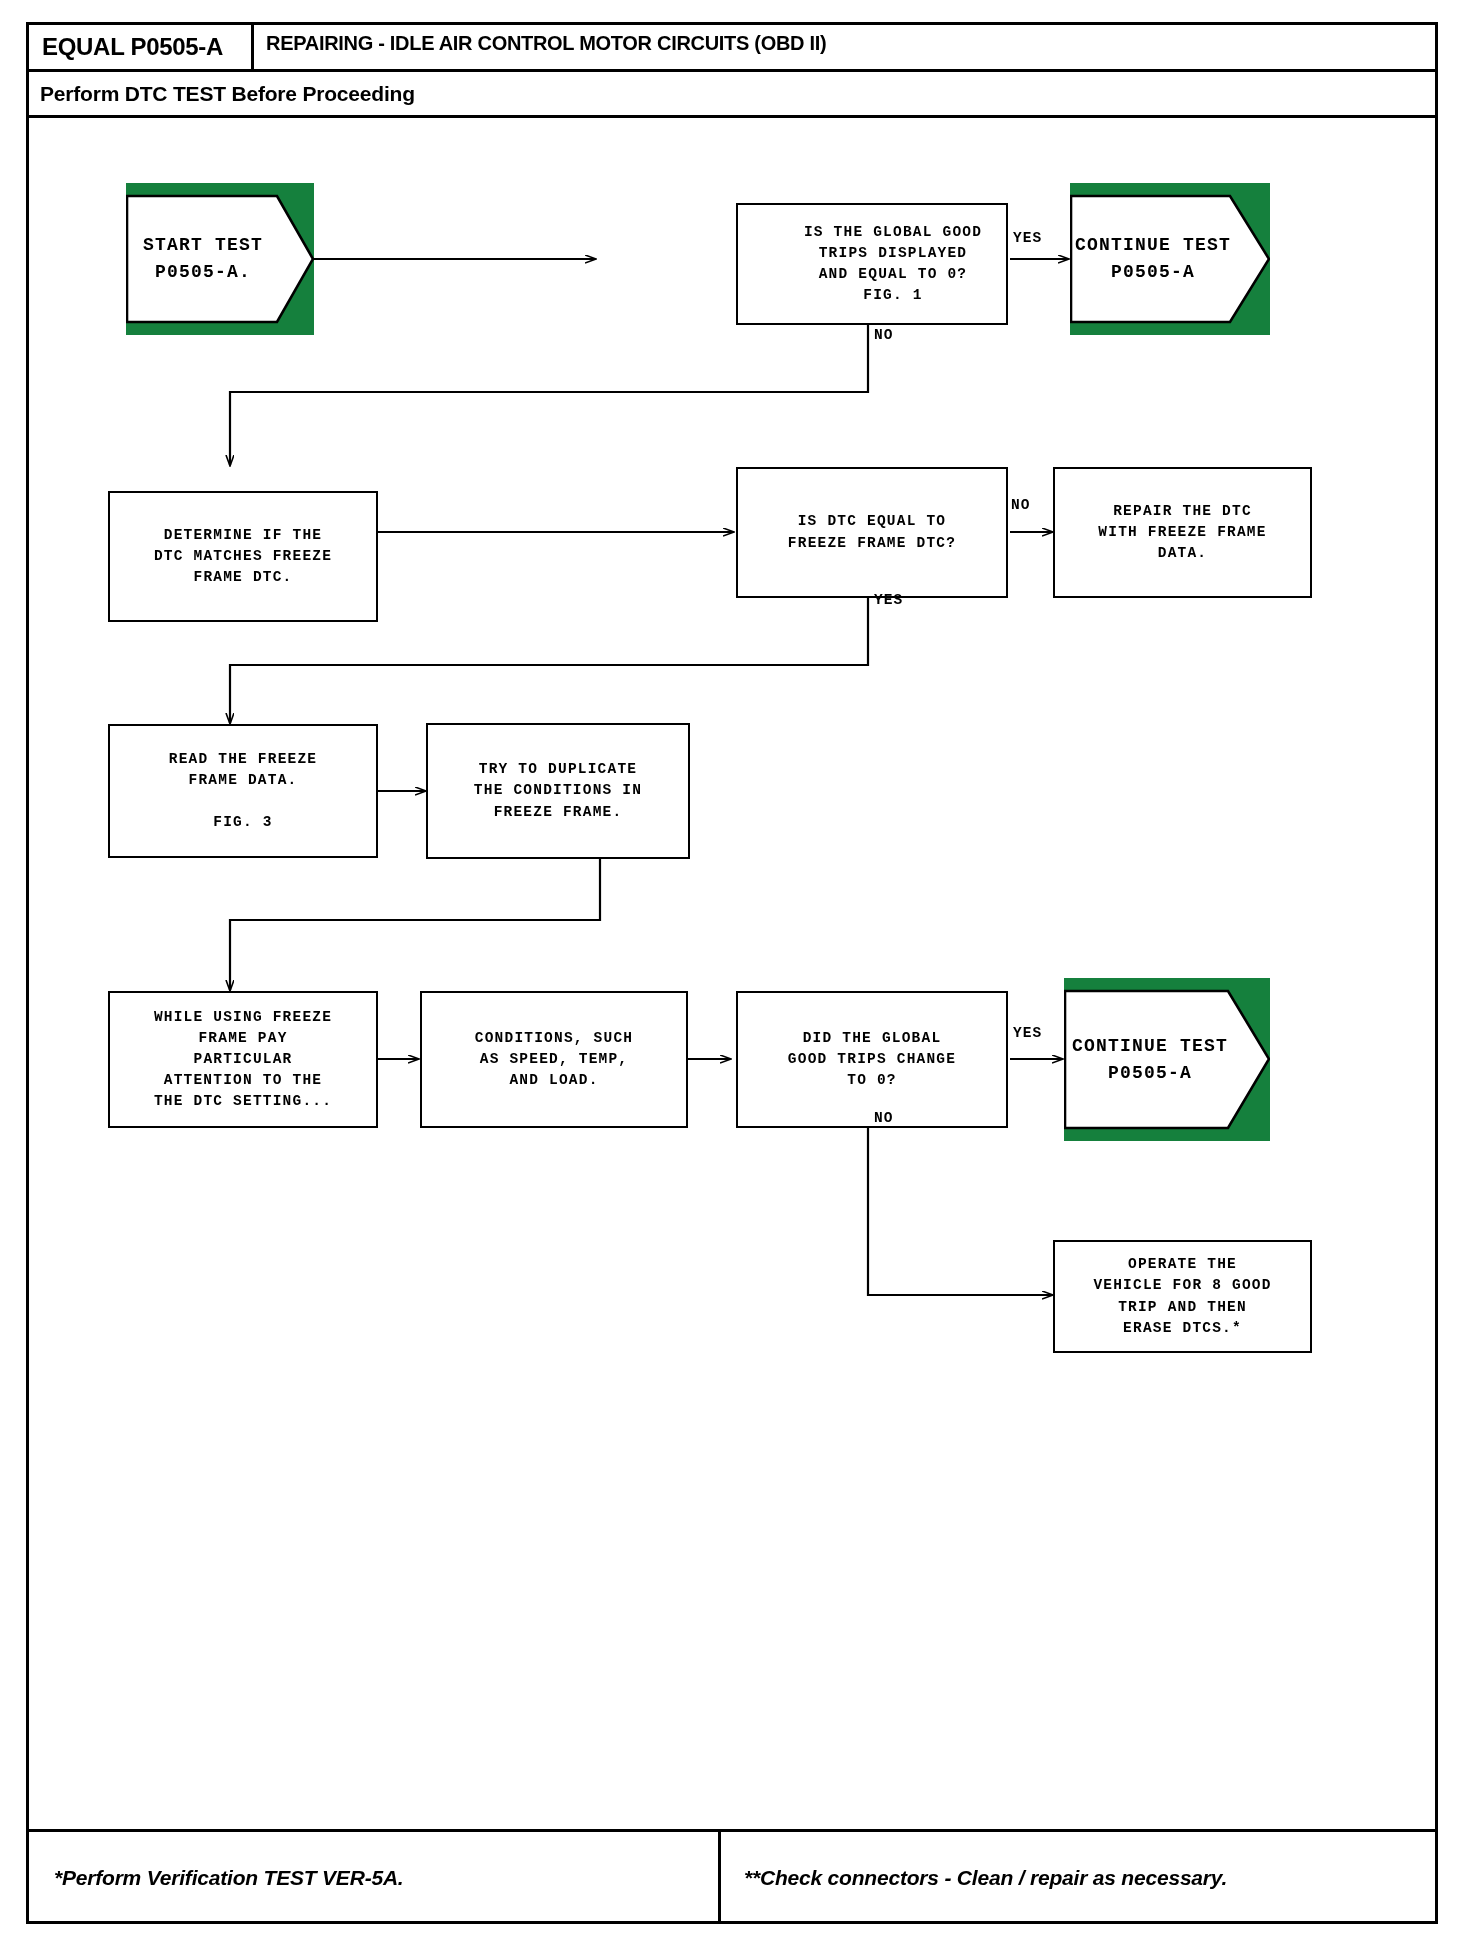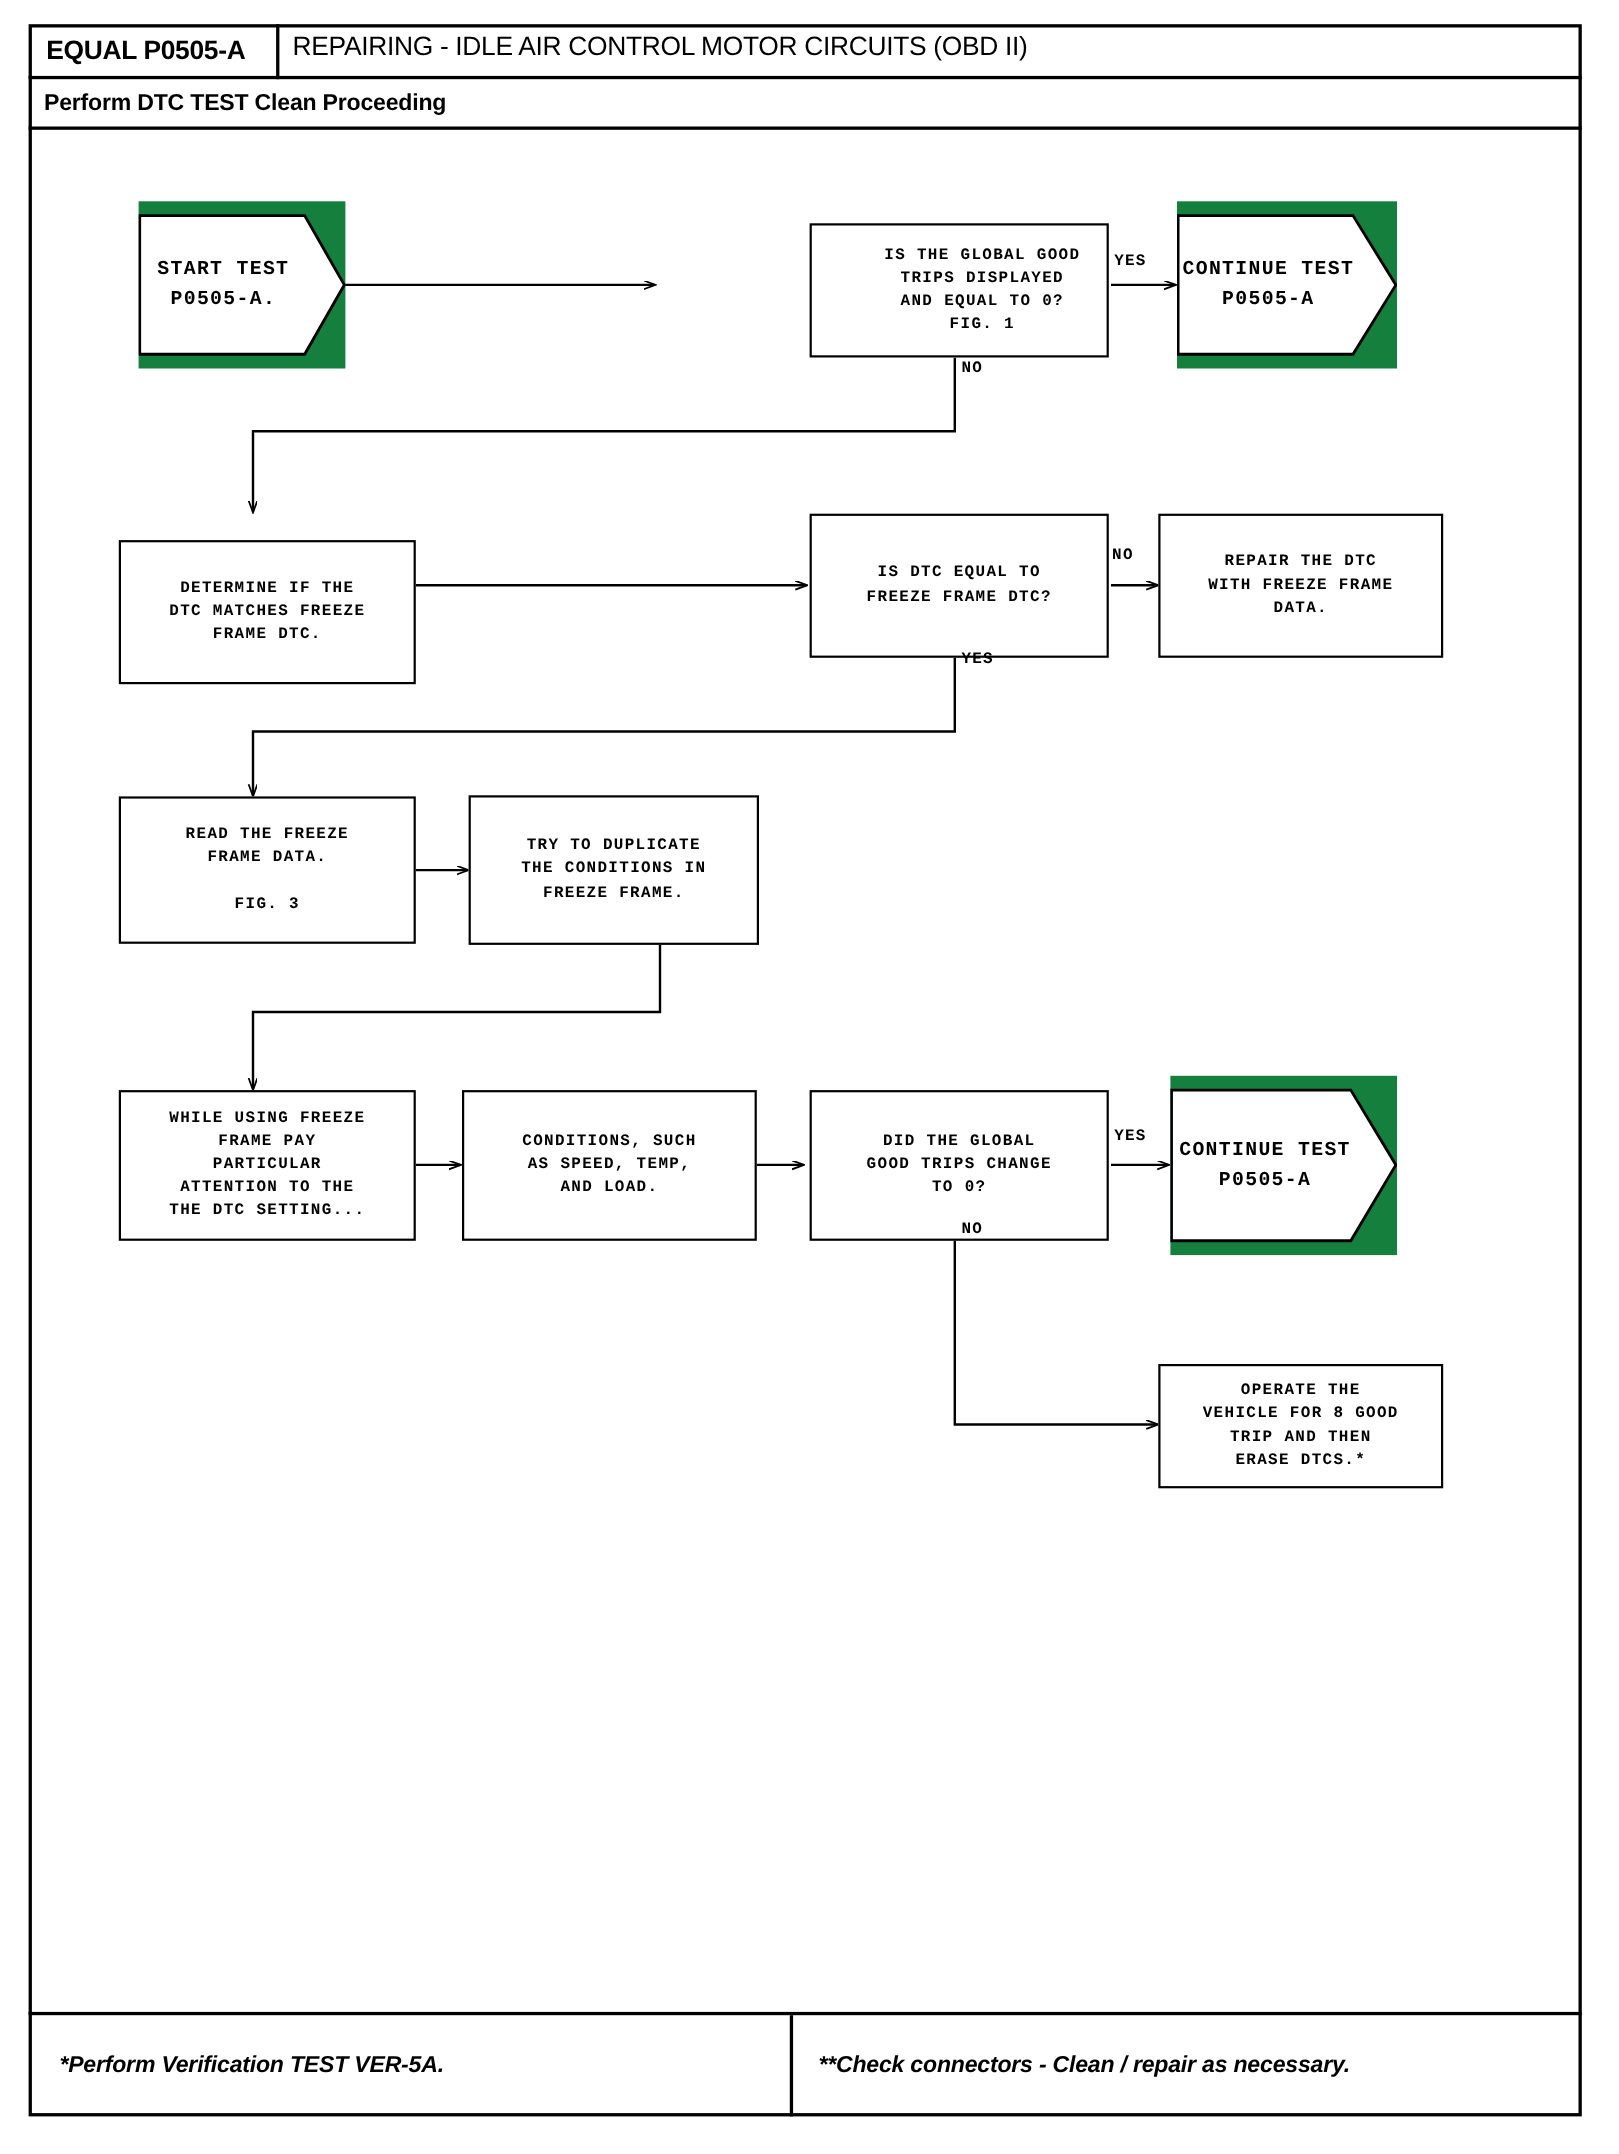--- a/index.html
+++ b/index.html
@@ -62,22 +62,22 @@
     letter-spacing: -0.3px;
     white-space: nowrap;
   }
   .header-title {
     position: absolute;
     left: 240px;
     top: 0px;
     height: 42px;
     display: flex;
     align-items: center;
-    font-size: 24px;
-    font-weight: normal;
+    font-size: 20px;
+    font-weight: bold;
     letter-spacing: -0.3px;
     white-space: nowrap;
   }
 
   .subheader-bar {
     position: absolute;
     left: 26px;
     top: 72px;
     width: 1412px;
     height: 46px;
@@ -202,21 +202,21 @@
   <div class="frame"></div>
 
   <div class="header-bar">
     <div class="test-id-box">
       <span class="test-id-text">EQUAL P0505-A</span>
     </div>
     <div class="header-title">REPAIRING - IDLE AIR CONTROL MOTOR CIRCUITS (OBD II)</div>
   </div>
 
   <div class="subheader-bar">
-    <span class="subheader-text">Perform DTC TEST Clean Proceeding</span>
+    <span class="subheader-text">Perform DTC TEST Before Proceeding</span>
   </div>
 
   <svg id="flow" viewBox="0 0 1472 1958" xmlns="http://www.w3.org/2000/svg">
     <defs>
       <marker id="ah" markerWidth="12" markerHeight="12" refX="10" refY="4" orient="auto" markerUnits="userSpaceOnUse">
         <path d="M0,0 L11,4 L0,8" fill="none" stroke="#000" stroke-width="1.6"></path>
       </marker>
     </defs>
 
     <g stroke="#000" stroke-width="2.2" fill="none">

